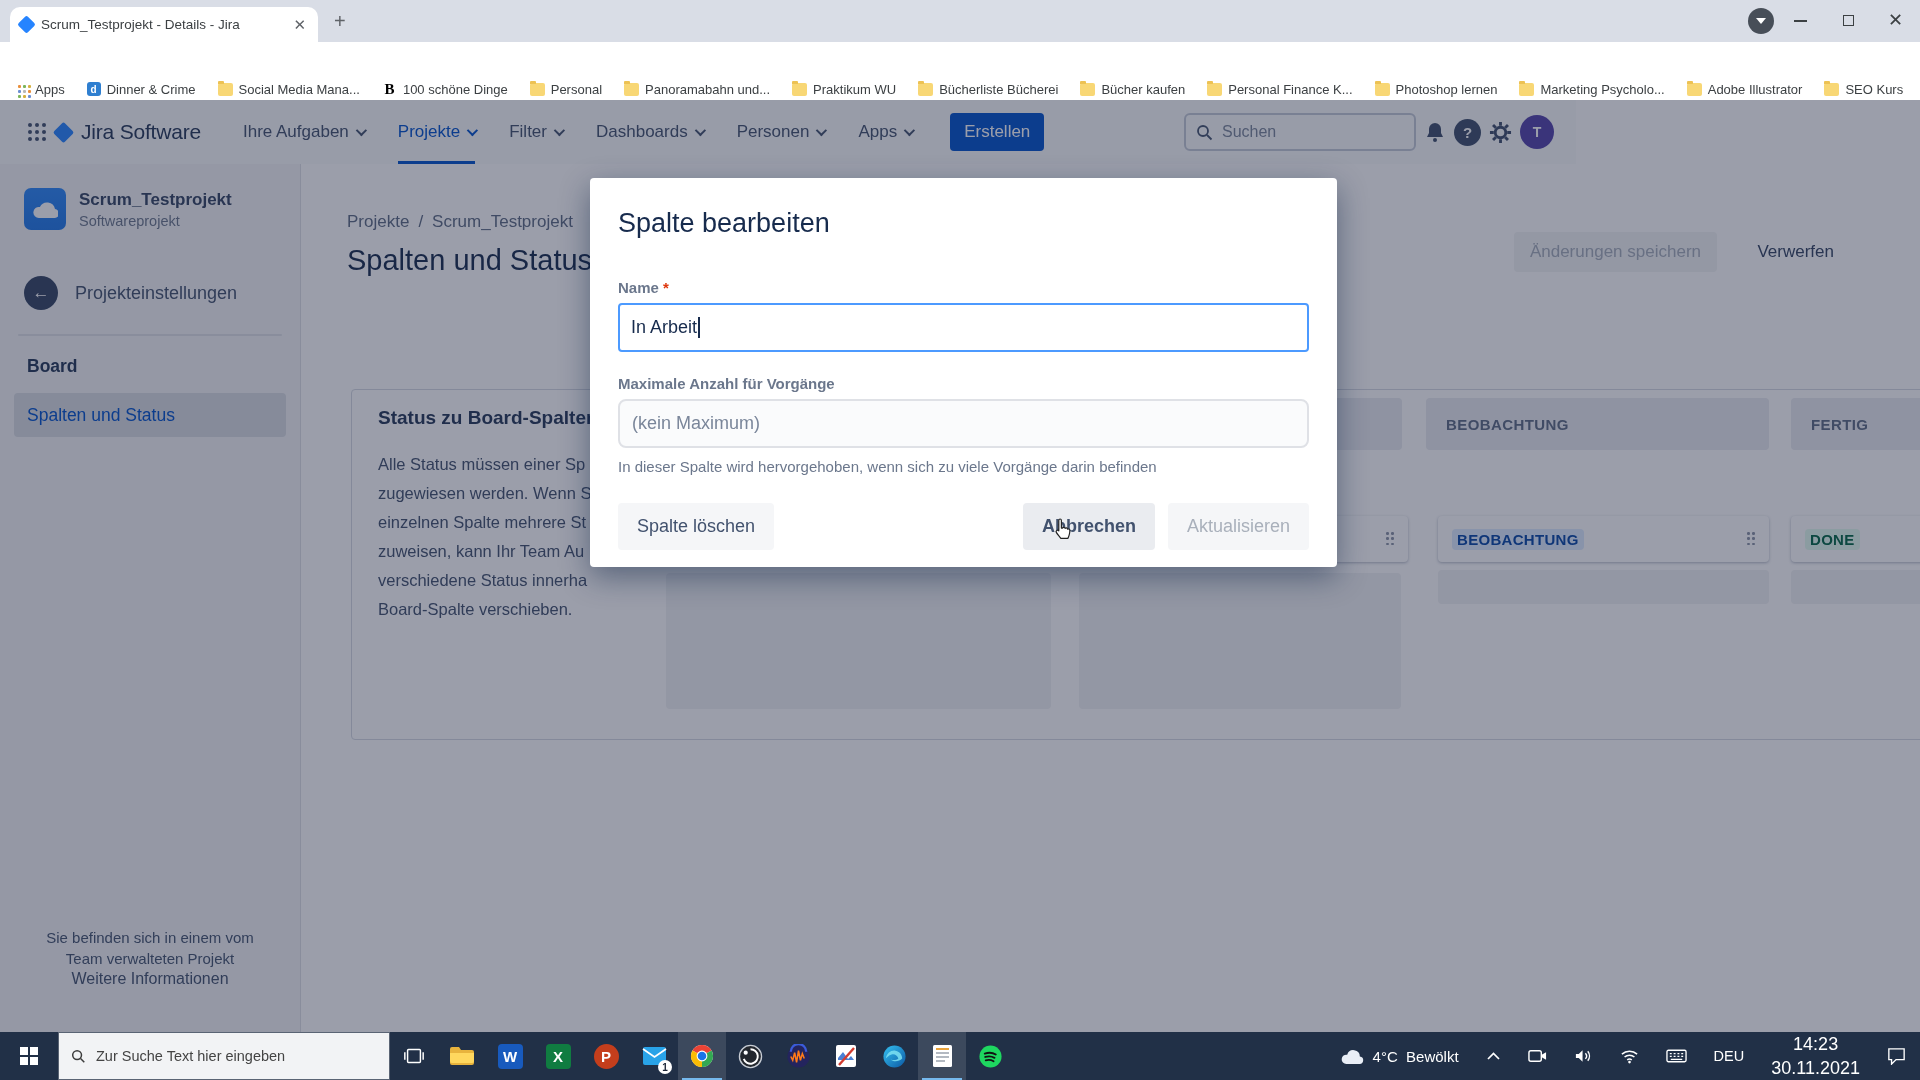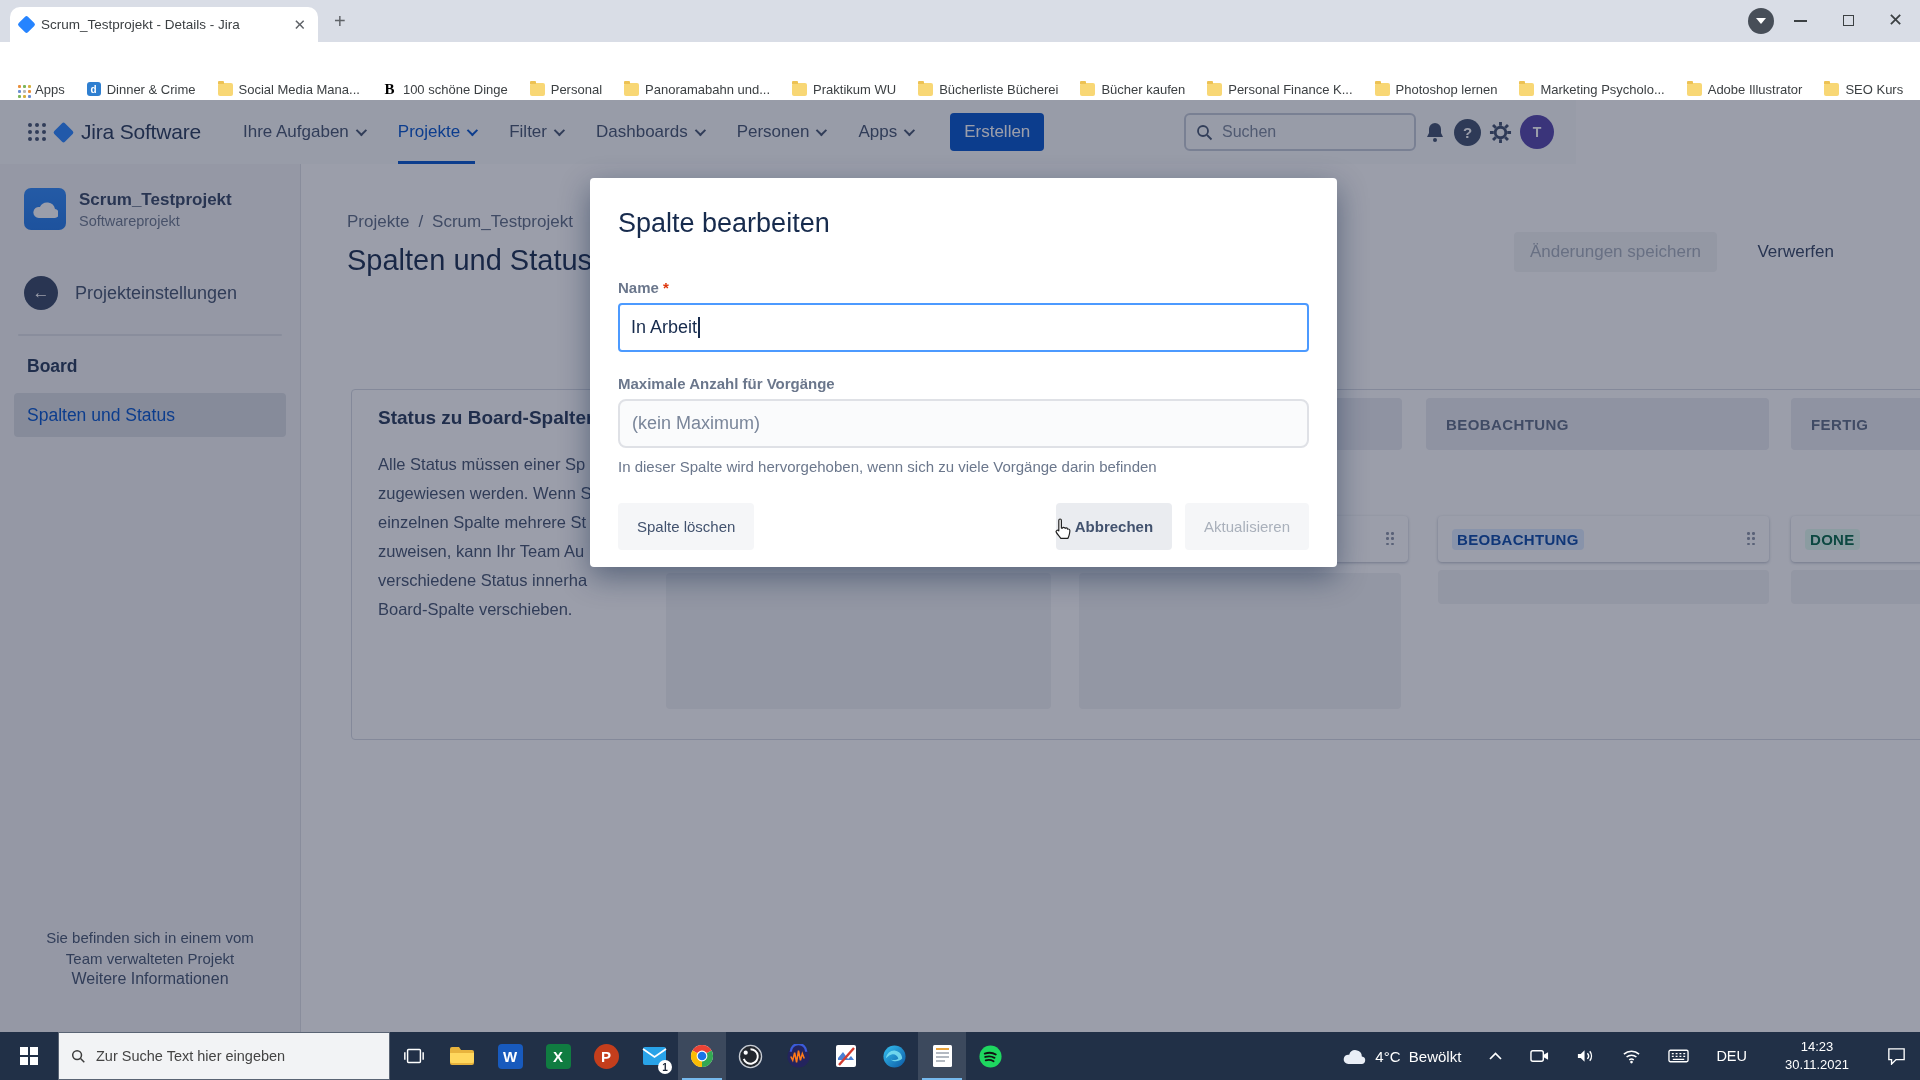--- a/index.html
+++ b/index.html
@@ -125,21 +125,21 @@
   .m-label .req { color:#DE350B; }
   .m-input { margin:7px 28px 0 28px; height:49px; border:2.5px solid #4C9AFF; border-radius:4px;
              display:flex; align-items:center; padding:0 11px; font-size:18px; color:#172B4D; }
   .caret { display:inline-block; width:1.6px; height:21px; background:#172B4D; margin-left:1px; }
   .m-label2 { margin:23px 0 0 28px; font-size:15px; font-weight:600; color:#6B778C; }
   .m-input2 { margin:7px 28px 0 28px; width:691px; height:49px; background:#FAFBFC; border:2.5px solid #DFE1E6;
               border-radius:8px; padding:0 12px; font-size:18px; color:#172B4D; font-family:inherit; outline:none; }
   .m-input2::placeholder { color:#7A869A; }
   .m-helper { margin:10px 0 0 28px; font-size:15px; color:#6B778C; }
   .m-footer { margin:28px 28px 0 28px; display:flex; align-items:center; }
-  .m-btn { height:47px; padding:0 19px; border-radius:4px; font-size:15px; font-weight:500; display:flex; align-items:center; }
+  .m-btn { height:47px; padding:0 19px; border-radius:4px; font-size:18px; font-weight:500; display:flex; align-items:center; }
   .mb-delete { background:#F5F6F8; color:#42526E; }
   .mb-cancel { margin-left:auto; background:#EAECF0; color:#42526E; font-weight:600; }
   .mb-update { margin-left:13px; background:#F5F6F8; color:#A9B0BB; }
   .cursor { position:absolute; left:1050px; top:516px; z-index:70; }
 
   
   .taskbar { position:absolute; left:0; top:1032px; width:1920px; height:48px; background:#213047; z-index:80;
              display:flex; align-items:stretch; }
   .tb-start { width:58px; display:flex; align-items:center; justify-content:center; }
   .winlogo { display:grid; grid-template-columns:8px 8px; gap:2px; }
@@ -149,21 +149,21 @@
   .tb-cell { width:48px; display:flex; align-items:center; justify-content:center; position:relative; }
   .tb-cell.active { background:rgba(255,255,255,0.12); }
   .tb-cell.active::after { content:""; position:absolute; left:4px; right:4px; bottom:0; height:2.5px; background:#76b9ed; }
   .app-sq { width:25px; height:25px; border-radius:4px; color:#fff; font-weight:bold; font-size:15px;
             display:flex; align-items:center; justify-content:center; }
   .badge { position:absolute; right:6px; bottom:6px; width:14px; height:14px; border-radius:50%; background:#fff;
            color:#1b2536; font-size:10px; font-weight:bold; display:flex; align-items:center; justify-content:center; }
   .tray { margin-left:auto; display:flex; align-items:center; gap:27px; padding-right:14px; color:#fff; }
   .tray-temp { font-size:15px; display:flex; align-items:center; gap:9px; white-space:nowrap; }
   .tray-lang { font-size:14.5px; }
-  .tray-dt { text-align:center; font-size:13px; line-height:1.35; min-width:86px; }
+  .tray-dt { text-align:center; font-size:18px; line-height:1.35; min-width:86px; }
 </style>
 </head>
 <body>
 
 <div class="titlebar">
   <div class="tab">
     <span class="favicon"></span>
     <span class="tab-title">Scrum_Testprojekt - Details - Jira</span>
     <span class="tab-close">✕</span>
   </div>

